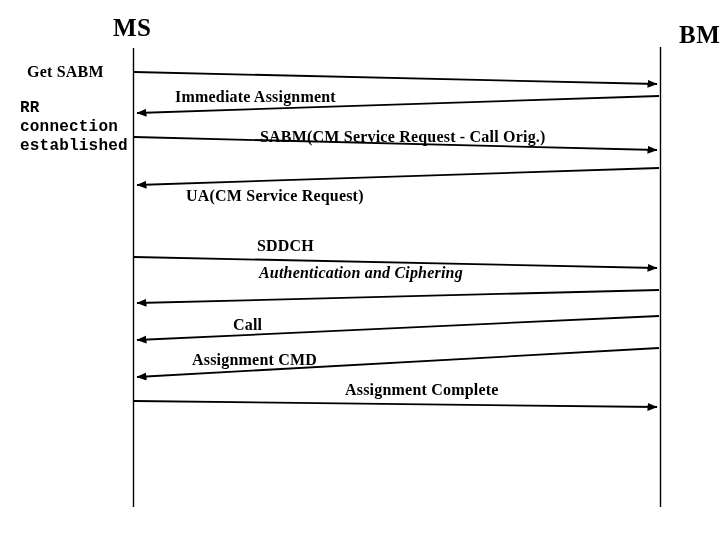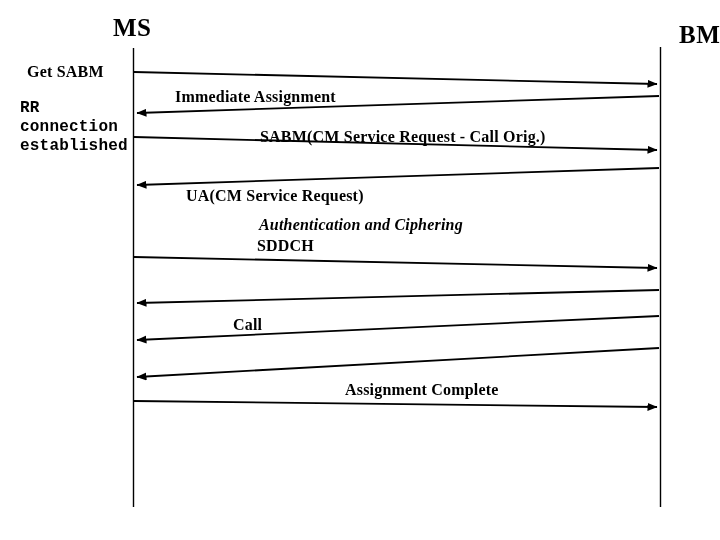--- a/index.html
+++ b/index.html
@@ -36,20 +36,21 @@
     letter-spacing: 0.5px;
   }
   .note-wrap {
     white-space: normal;
     width: 112px;
     line-height: 19px;
     font-family: Liberation Mono, monospace;
   }
   .italic {
     font-style: italic;
+    margin-top: 48px;
   }
 </style>
 </head>
 <body>
 
 <div class="stage">
 
   <svg width="720" height="540" viewBox="0 0 720 540">
     <defs>
       <marker id="arrow" markerUnits="userSpaceOnUse" markerWidth="11" markerHeight="9" refX="9.5" refY="4" orient="auto">
@@ -76,15 +77,16 @@
 
   <div class="lbl" style="left:27px; top:63px;">Get SABM</div>
   <div class="lbl note-wrap" style="left:20px; top:99px;">RR connection established</div>
 
   <div class="lbl" style="left:175px; top:88px;">Immediate Assignment</div>
   <div class="lbl" style="left:260px; top:120px;margin-top:8px;">SABM(CM Service Request - Call Orig.)</div>
   <div class="lbl" style="left:186px; top:159px;margin-top:28px;">UA(CM Service Request)</div>
   <div class="lbl italic" style="left:259px; top:216px;">Authentication and Ciphering</div>
   <div class="lbl" style="left:257px; top:237px;">SDDCH</div>
   <div class="lbl" style="left:233px; top:316px;">Call</div>
+  <div class="lbl" style="left:192px; top:351px;">Assignment CMD</div>
   <div class="lbl" style="left:345px; top:381px;">Assignment Complete</div>
 
 </div>
 
 </body></html>

